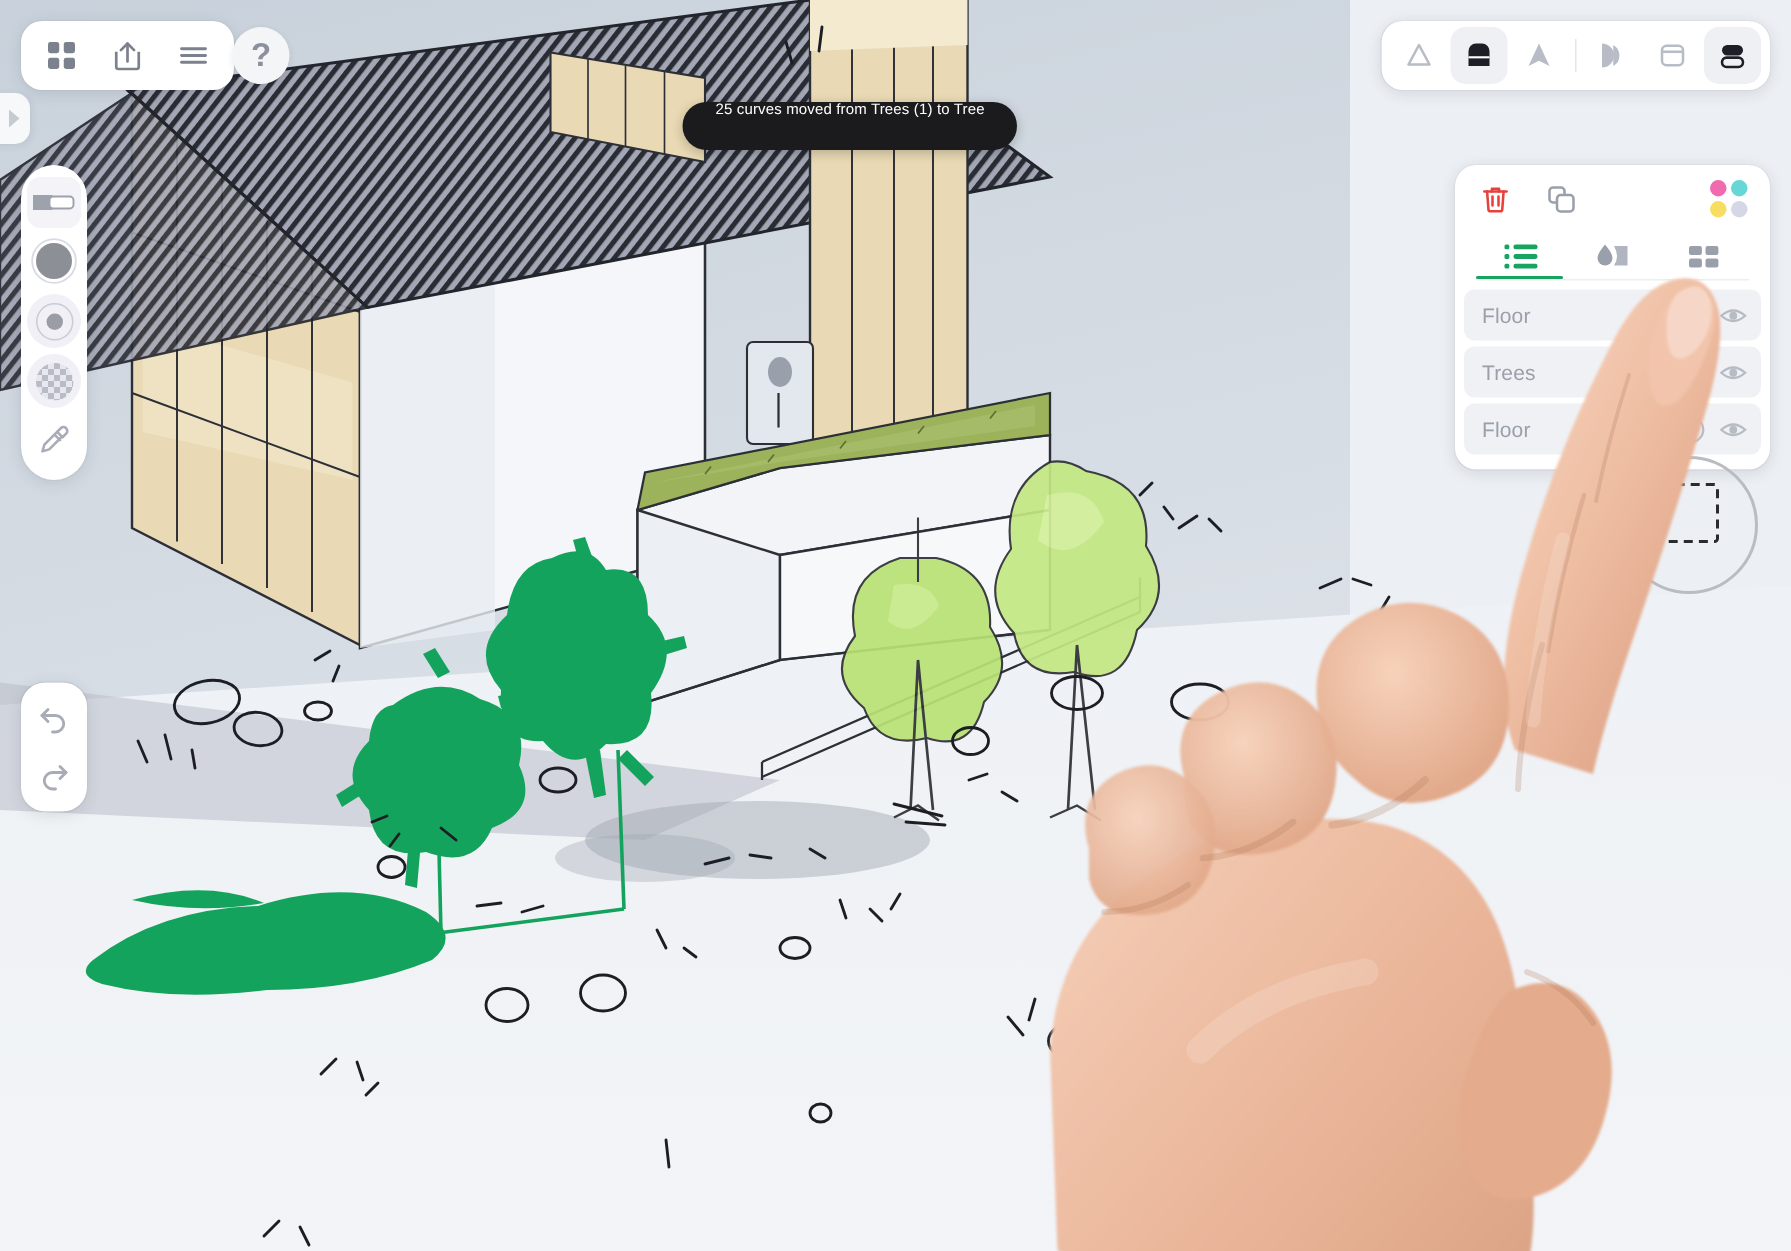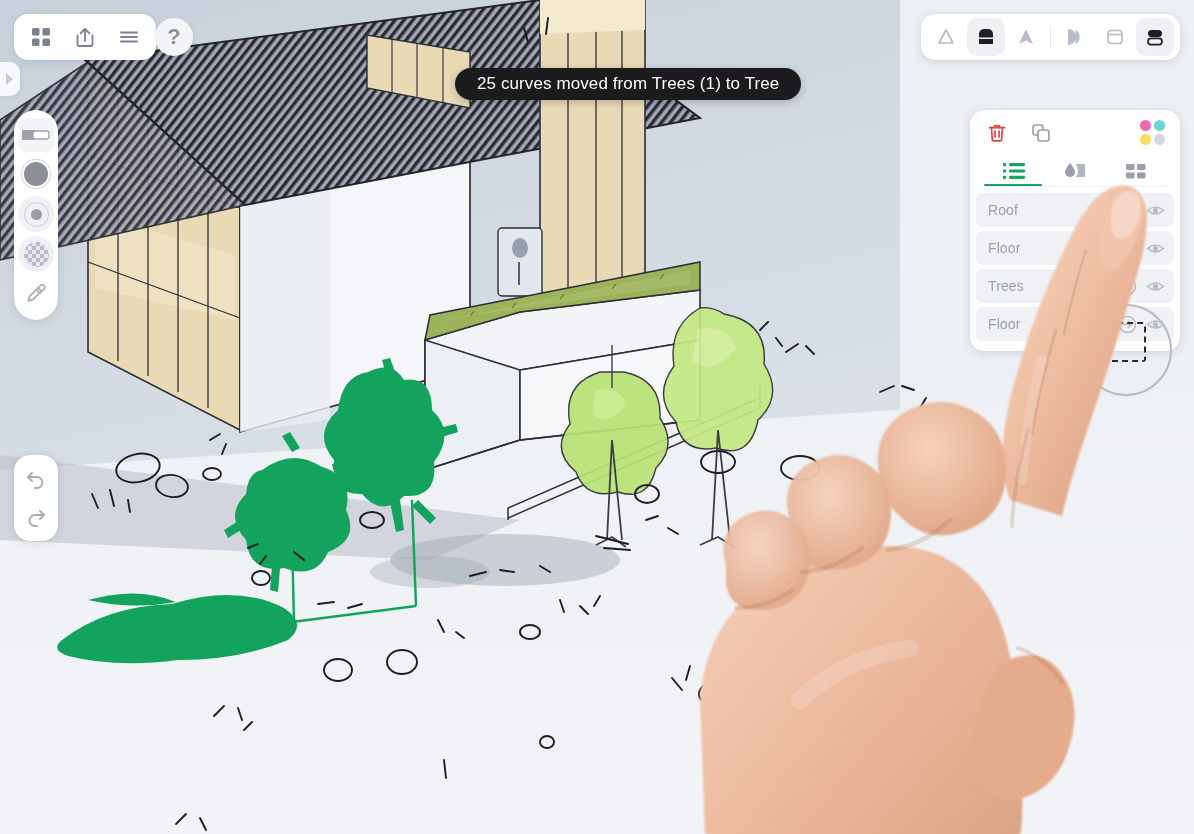--- a/index.html
+++ b/index.html
@@ -116,22 +116,22 @@
     display: flex; flex-direction: column; align-items: center; gap: 2px;
     border-radius: 16px; z-index: 29;
   }
 
   
   #toast {
     position: absolute; left: 455px; top: 68px;
     height: 32px; padding: 0 22px;
     background: #1b1b1e; color: #fff;
     border-radius: 16px;
-    display: flex; align-items: center;
-    font-size: 17px; letter-spacing: .1px;
+    display: flex; 
+    font-size: 10px; letter-spacing: .1px;
     z-index: 35;
     box-shadow: 0 2px 8px rgba(0,0,0,.22);
   }
 
   
   #layers-panel {
     position: absolute; right: 14px; top: 110px;
     width: 210px;
     border-radius: 14px; z-index: 32;
     padding-bottom: 6px; overflow: hidden;
@@ -535,35 +535,20 @@
           <rect x="2" y="11.4" width="8.6" height="6" rx="1.4" fill="#9aa0ab"></rect>
           <rect x="13" y="11.4" width="8.6" height="6" rx="1.4" fill="#9aa0ab"></rect>
         </svg>
       </div>
       <div id="tab-underline"></div>
     </div>
     <div id="tabs-rule"></div>
 
     <div id="layers-list">
 
-      <div class="layer-row">
-        <span class="lname">Roof</span>
-        <span class="icon-move">
-          <svg width="19" height="19" viewBox="0 0 19 19" fill="none" stroke="currentColor" stroke-width="1.5">
-            <circle cx="9.5" cy="9.5" r="8"></circle>
-              <path d="M5.5 9.5 h8 M10.5 6.5 L13.5 9.5 L10.5 12.5" stroke-linecap="round" stroke-linejoin="round"></path>
-          </svg>
-        </span>
-        <span class="icon-eye">
-          <svg width="19" height="19" viewBox="0 0 19 19" fill="none" stroke="currentColor" stroke-width="1.5">
-            <path d="M1.5 9.5 q8-7 16 0 q-8 7-16 0 z"></path>
-              <circle cx="9.5" cy="9.5" r="2.6" fill="currentColor" stroke="none"></circle>
-          </svg>
-        </span>
-      </div>
 
       <div class="layer-row">
         <span class="lname">Floor</span>
         <span class="icon-move">
           <svg width="19" height="19" viewBox="0 0 19 19" fill="none" stroke="currentColor" stroke-width="1.5">
             <circle cx="9.5" cy="9.5" r="8"></circle>
               <path d="M5.5 9.5 h8 M10.5 6.5 L13.5 9.5 L10.5 12.5" stroke-linecap="round" stroke-linejoin="round"></path>
           </svg>
         </span>
         <span class="icon-eye">

